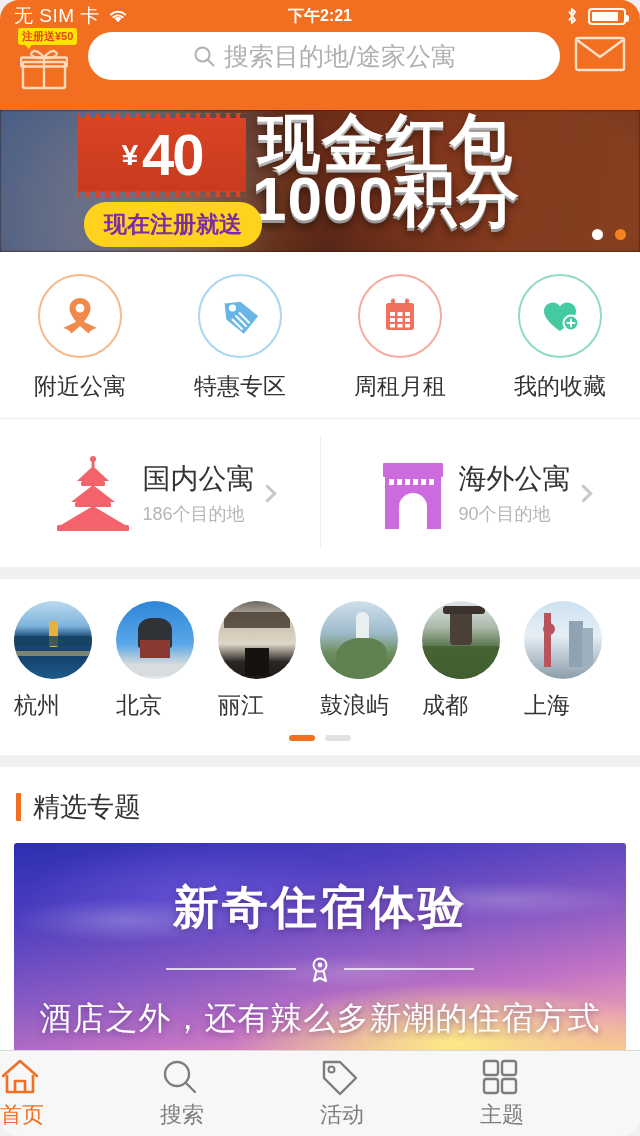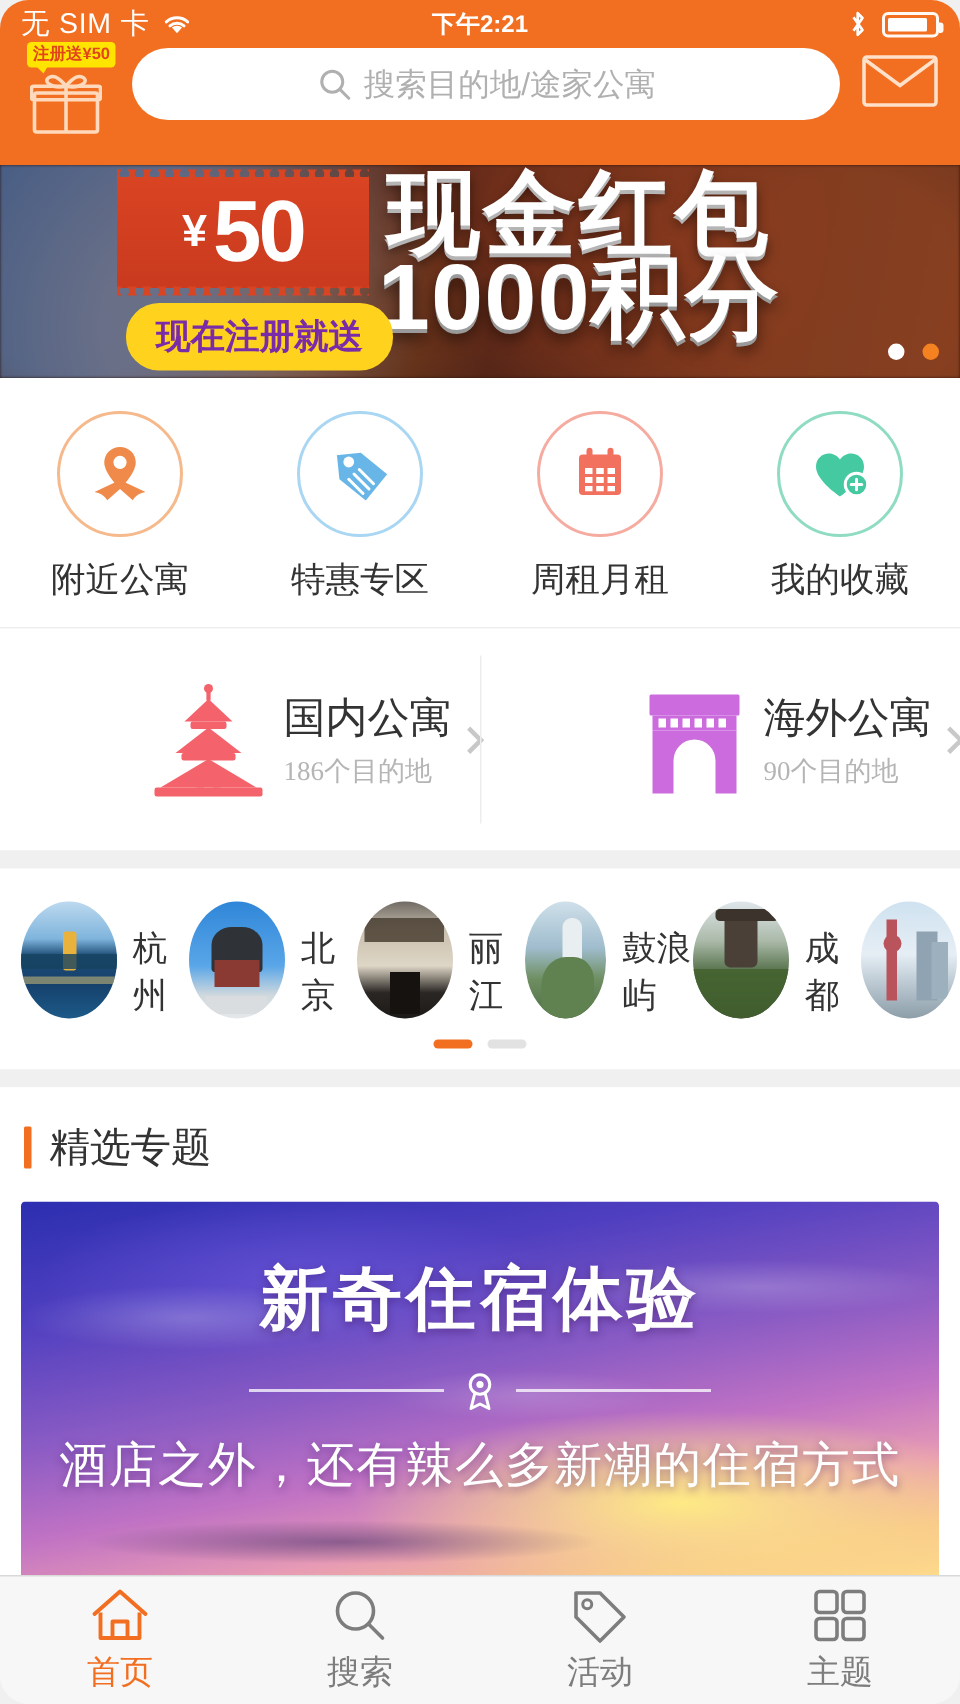--- a/index.html
+++ b/index.html
@@ -39,21 +39,21 @@
   }
   .gift-badge::after {
     content:""; position:absolute; left:6px; bottom:-4px; width:0; height:0;
     border-left:5px solid transparent; border-right:3px solid transparent; border-top:5px solid #ffe400;
   }
   .gift-ic { position:absolute; left:6px; top:16px; }
   .searchbar {
     flex:1 1 auto; height:48px; background:#fff; border-radius:24px;
     display:flex; align-items:center; justify-content:center; gap:8px;
   }
-  .search-ph { color:#b0b0b0; font-size:21px; }
+  .search-ph { color:#b0b0b0; font-size:25px; }
   .mail-ic { flex:0 0 auto; margin-left:2px; }
 
   
   .banner { position:relative; width:640px; height:142px; overflow:hidden; background:#2a1410; }
   .banner-bg {
     position:absolute; inset:0;
     background:
       radial-gradient(circle at 8% 40%, rgba(80,140,220,.55) 0 14%, transparent 40%),
       radial-gradient(circle at 20% 75%, rgba(210,120,40,.5) 0 12%, transparent 38%),
       radial-gradient(circle at 62% 25%, rgba(150,60,30,.55) 0 16%, transparent 44%),
@@ -102,30 +102,30 @@
   .q-circle {
     width:84px; height:84px; border-radius:50%;
     display:flex; align-items:center; justify-content:center;
   }
   .q-label { font-size:23px; color:#333; }
   .sep { height:1px; background:#ededed; }
   .gap { height:12px; background:#f0f0f0; }
 
   
   .cards { display:flex; height:148px; }
-  .card { flex:1; display:flex; align-items:center; justify-content:flex-end; gap:4px; position:relative;font-family:Liberation Serif, serif; }
+  .card { flex:1; display:flex; align-items:center; justify-content:center; gap:4px; position:relative; }
   .card + .card::before { content:""; position:absolute; left:0; top:18px; bottom:18px; width:1px; background:#ededed; }
   .card-txt { display:flex; flex-direction:column; gap:4px; }
   .card-title { font-size:28px; color:#333; }
   .card-sub { font-size:18px; color:#b5b5b5; }
   .chev { width:13px; height:13px; border-right:3px solid #c8c8c8; border-top:3px solid #c8c8c8; transform:rotate(45deg); margin-left:2px; }
 
   
   .cities { display:flex; padding:22px 14px 6px; }
-  .city { flex:1; display:flex; align-items:flex-end; gap:11px; }
+  .city { flex:1; display:flex; flex-direction:column; align-items:flex-start; gap:11px; }
   .city-img { width:78px; height:78px; border-radius:50%; overflow:hidden; position:relative; }
   .city-name { font-size:23px; color:#333; }
   .cdots { display:flex; justify-content:center; gap:10px; padding:8px 0 14px; }
   .cdot { width:26px; height:6px; border-radius:3px; background:#e2e2e2; }
   .cdot.on { background:#f26f21; }
 
   
   .feat-head { display:flex; align-items:center; gap:12px; padding:22px 16px 18px; background:#fff; }
   .feat-bar { width:5px; height:28px; background:#f26f21; border-radius:1px; }
   .feat-title { font-size:27px; color:#333; }
@@ -156,21 +156,21 @@
     margin-top:14px; font-size:32px; color:#fff; letter-spacing:1px;
     text-shadow:0 2px 6px rgba(60,20,90,.45);
   }
 
   
   .tabbar {
     position:absolute; left:0; bottom:0; width:640px; height:86px;
     background:#f7f7f7; border-top:1px solid #d9d9d9;
     display:flex; align-items:center;
   }
-  .tab { flex:1; display:flex; flex-direction:column; align-items:center; gap:4px; }
+  .tab { flex:1; display:flex; flex-direction:column; gap:4px; }
   .tab-label { font-size:22px; color:#7d7d7d; }
   .tab.active .tab-label { color:#f26f21; }
 </style>
 </head>
 <body>
 
 <div class="phone">
 
   <div class="statusbar">
     <div class="sb-left">
@@ -215,21 +215,21 @@
     <svg class="mail-ic" width="52" height="42" viewBox="0 0 52 42">
       <rect x="2" y="6" width="48" height="32" rx="2" stroke="#ffe0c8" stroke-width="2.4" fill="none"></rect>
       <path d="M3 8l23 17L49 8" stroke="#ffe0c8" stroke-width="2.4" fill="none"></path>
     </svg>
   </div>
 
   <div class="banner">
     <div class="banner-bg"></div>
     <div class="coupon">
       <span class="yen">¥</span>
-      <span class="amt">50</span>
+      <span class="amt">40</span>
     </div>
     <div class="banner-head">现金红包</div>
     <div class="banner-sub2">1000积分</div>
     <div class="banner-pill">现在注册就送</div>
     <div class="bdots">
       <span class="bdot"></span>
       <span class="bdot on"></span>
     </div>
   </div>
 

